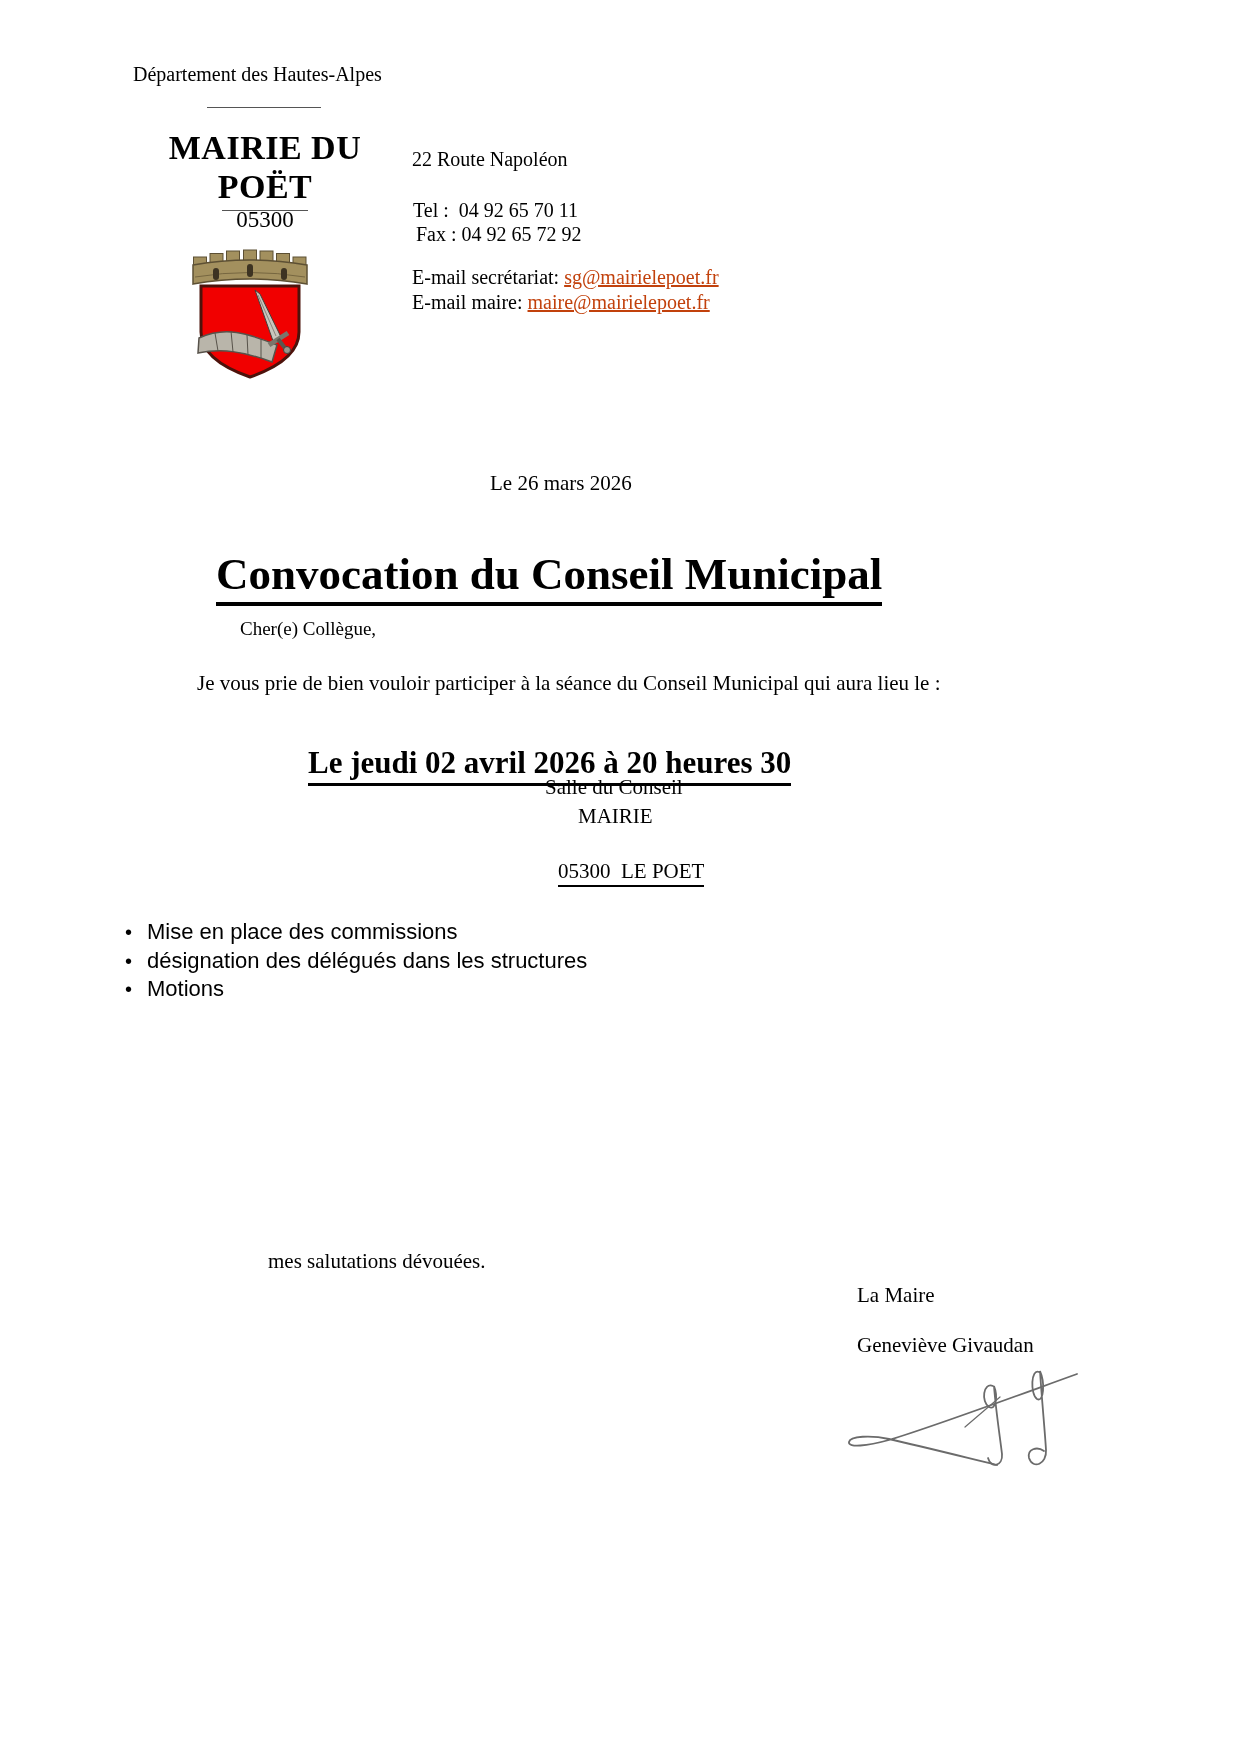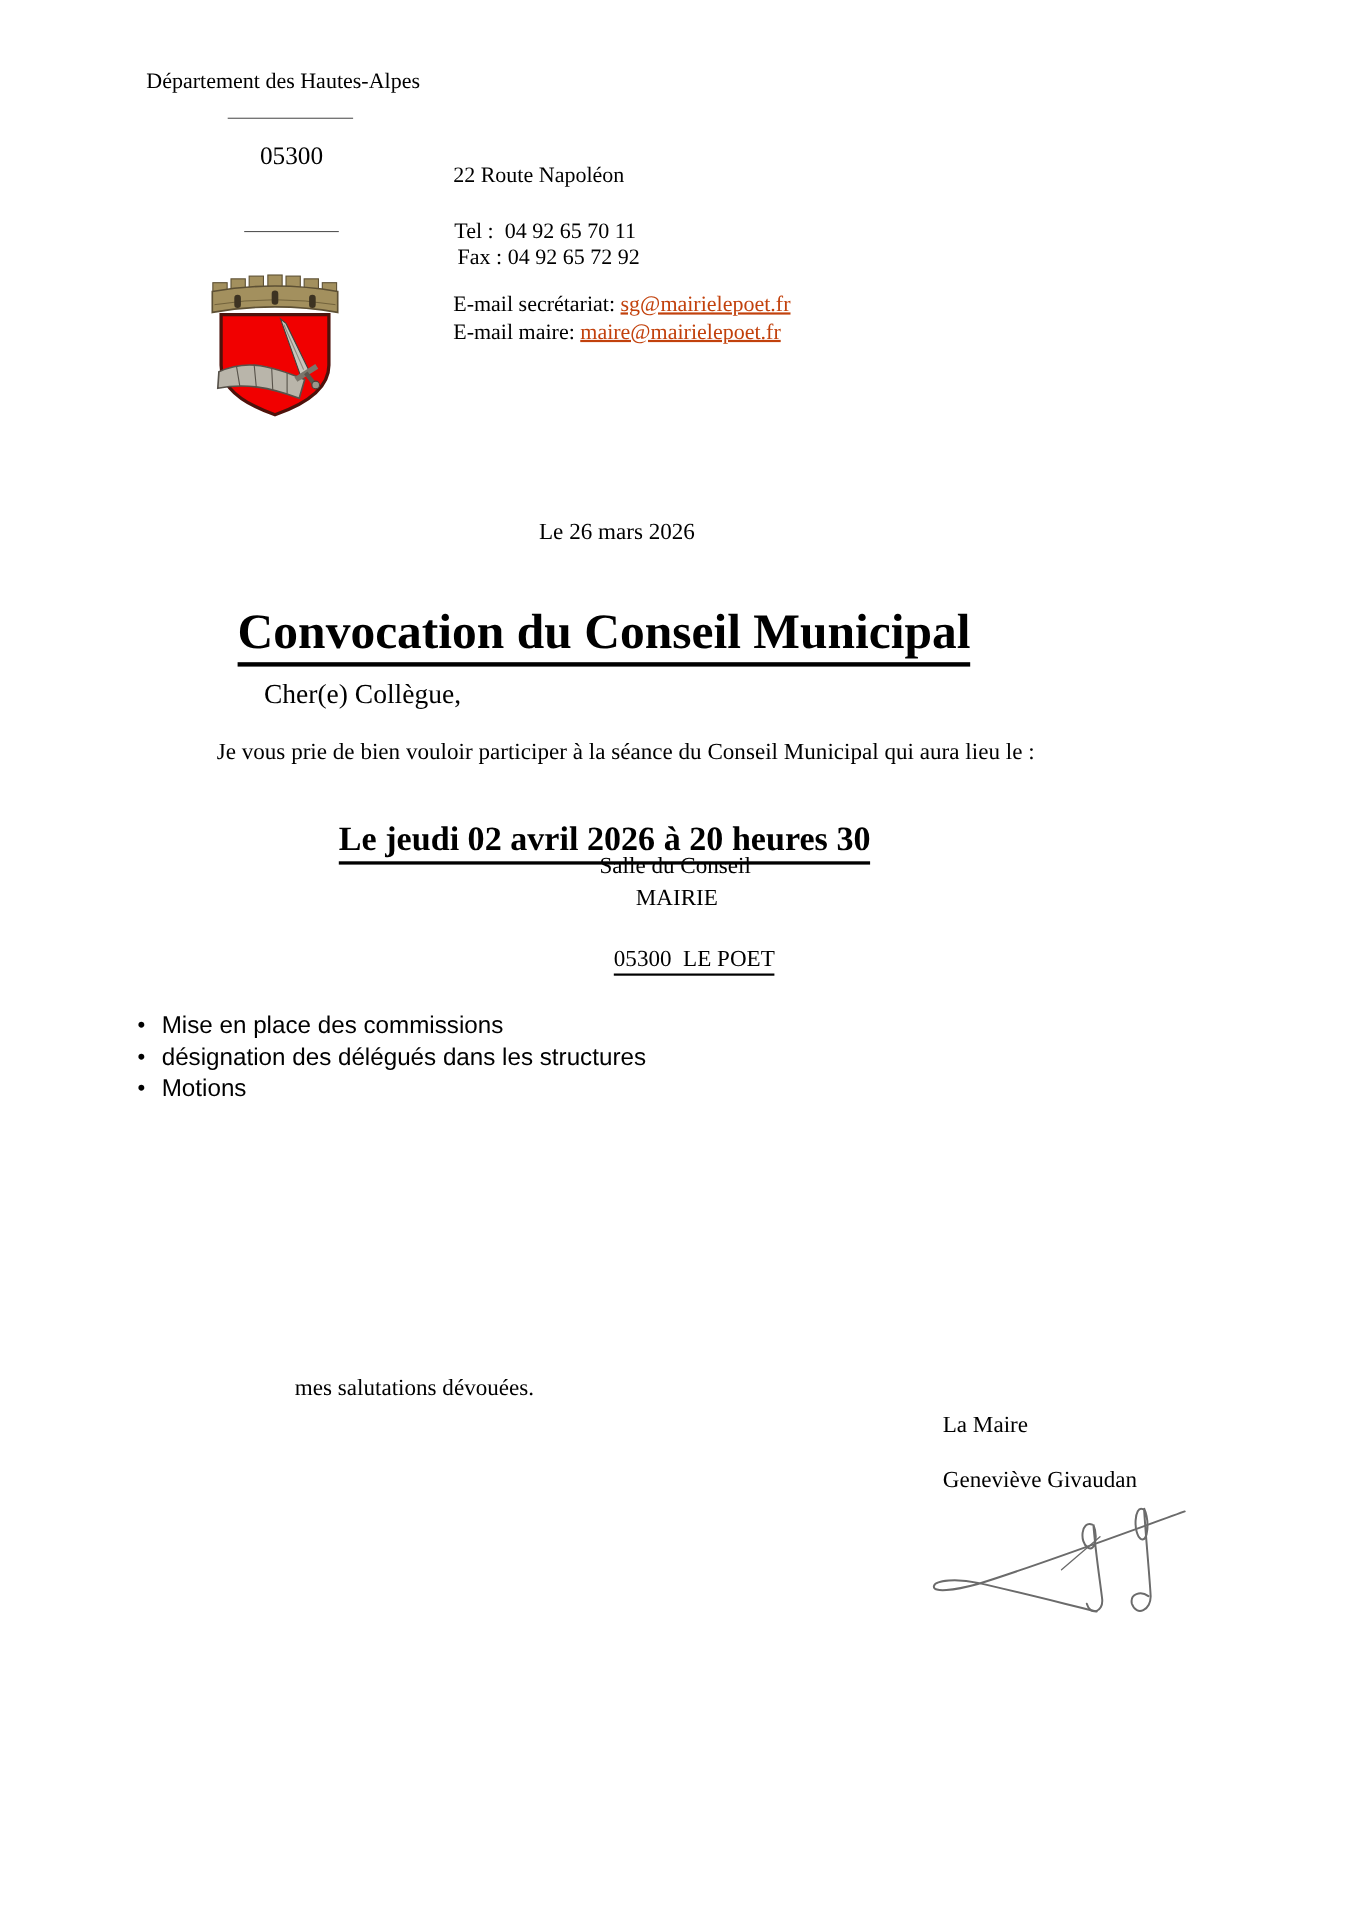--- a/index.html
+++ b/index.html
@@ -25,21 +25,21 @@
   .contact-line{font-size:20px;}
   .addr{left:412px;top:148px;}
   .tel{left:413px;top:199px;}
   .fax{left:416px;top:223px;}
   .email1{left:412px;top:266px;}
   .email2{left:412px;top:291px;}
   .link{color:#c2410c;text-decoration:underline;cursor:pointer;}
   .dateline{left:490px;top:471px;font-size:21px;}
   .titleblock{left:200px;top:532px;}
   .title-text{display:inline-block;font-size:45px;font-weight:bold;border-bottom:4px solid #000;padding-bottom:2px;line-height:1.1;}
-  .salutation{left:240px;top:618px;font-size:25px;}
+  .salutation{left:240px;top:618px;font-size:19px;}
   .intro{left:197px;top:671px;font-size:21px;}
   .meeting{left:292px;top:727px;}
   .meeting-text{display:inline-block;font-size:31px;font-weight:bold;border-bottom:3px solid #000;padding-bottom:2px;line-height:1.15;}
   .place1{left:545px;top:775px;font-size:21px;}
   .place2{left:578px;top:804px;font-size:21px;}
   .place3{left:537px;top:834px;font-size:21px;text-align:center;}
   .place3 span{display:inline-block;border-bottom:2px solid #000;padding-bottom:1px;}
   .agenda-heading{left:115px;top:889px;font-size:23px;font-weight:bold;}
   .agenda-heading span{display:inline-block;border-bottom:2px solid #000;padding-bottom:1px;}
   .agenda{position:absolute;left:123px;top:918px;margin:0;padding:0;list-style:none;
@@ -53,20 +53,21 @@
 </style>
 </head>
 <body>
 
 <div class="page">
 
   <div class="abs dept">Département des Hautes-Alpes</div>
   <div class="rule rule1"></div>
 
   <div class="orgblock">
+    <div class="org">MAIRIE DU POËT</div>
     <div class="postal">05300</div>
   </div>
   <div class="rule rule2"></div>
 
   <svg class="coa" width="130" height="147" viewBox="0 0 130 147">
 
     <path d="M16,50 L114,50 L114,96 Q114,124 65,141 Q16,124 16,96 Z" fill="#f10000" stroke="#4d120b" stroke-width="3"></path>
 
     <path d="M14,102 C40,90 62,97 92,109 L87,126 C60,116 38,112 13,117 Z" fill="#b9b5aa" stroke="#57524a" stroke-width="1.5"></path>
     <path d="M30,97 L33,115 M46,95 L48,116 M62,99 L63,119 M76,103 L76,122" stroke="#57524a" stroke-width="1" fill="none"></path>

